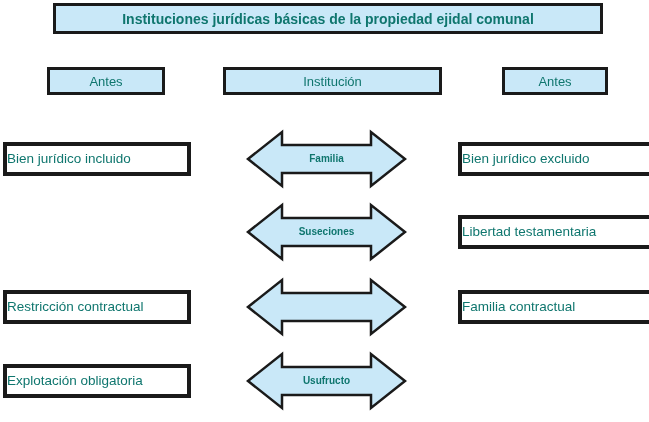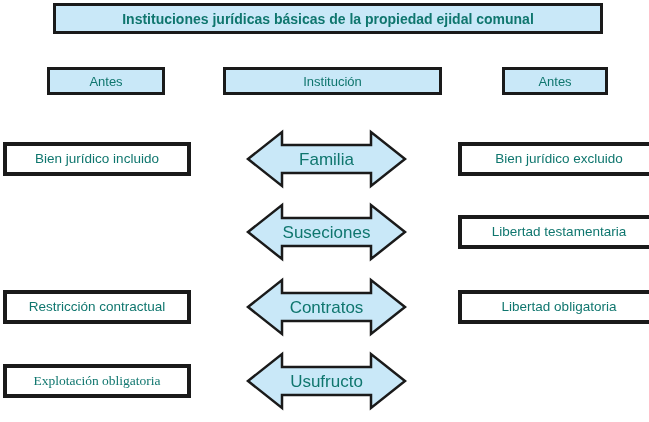--- a/index.html
+++ b/index.html
@@ -13,36 +13,36 @@
     display:flex; align-items:center; justify-content:center;
     font-size:13px; line-height:1;
   }
   .title-box { left:53px; top:3px; width:550px; height:31px; font-weight:bold; font-size:14px; }
   .hdr-before { left:47px;  top:67px; width:118px; height:28px; }
   .hdr-inst   { left:223px; top:67px; width:219px; height:28px; }
   .hdr-after  { left:502px; top:67px; width:106px; height:28px; }
   .row-box {
     position:absolute; box-sizing:border-box; height:34px;
     background:#ffffff; border:4px solid #1a1a1a;
-    display:flex; align-items:center; justify-content:center;
+    display:flex; align-items:center; justify-content:flex-start;
     font-size:13.5px; line-height:1; white-space:nowrap;
   }
   .row-box.left  { left:3px;   width:188px; }
   .row-box.right { left:458px; width:202px; }
   .arrow-wrap { position:absolute; left:246px; width:161px; height:60px; }
   .arrow-wrap svg { position:absolute; left:0; top:0; width:161px; height:60px; display:block; }
   .arrow-label {
     position:absolute; left:20px; right:20px; top:0; bottom:0;
     display:flex; align-items:center; justify-content:center;
-    font-size:17px; line-height:1; white-space:nowrap;
+    font-size:10px; line-height:1; white-space:nowrap;font-weight:bold;
   }
   .r0-box { top:142px; } .r0-arrow { top:129px; }
   .r1-box { top:215px; } .r1-arrow { top:202px; }
   .r2-box { top:290px; } .r2-arrow { top:277px; }
-  .r3-box { top:364px;font-family:Liberation Serif, serif; } .r3-arrow { top:351px; }
+  .r3-box { top:364px; } .r3-arrow { top:351px; }
 </style>
 </head>
 <body>
 
 <div class="canvas">
 
   <div class="bluebox title-box">
     <span>Instituciones jurídicas básicas de la propiedad ejidal comunal</span>
   </div>
 
@@ -79,24 +79,23 @@
     <span>Libertad testamentaria</span>
   </div>
 
   <div class="row-box left r2-box">
     <span>Restricción contractual</span>
   </div>
   <div class="arrow-wrap r2-arrow">
     <svg viewBox="0 0 161 60">
       <polygon points="2,30 36,3 36,16 125,16 125,3 159,30 125,57 125,44 36,44 36,57" fill="#c9e8f8" stroke="#1a1a1a" stroke-width="2.5" stroke-linejoin="miter"></polygon>
     </svg>
-    <div class="arrow-label">Contratos</div>
   </div>
   <div class="row-box right r2-box">
-    <span>Libertad obligatoria</span>
+    <span>Familia contractual</span>
   </div>
 
   <div class="row-box left r3-box">
     <span>Explotación obligatoria</span>
   </div>
   <div class="arrow-wrap r3-arrow">
     <svg viewBox="0 0 161 60">
       <polygon points="2,30 36,3 36,16 125,16 125,3 159,30 125,57 125,44 36,44 36,57" fill="#c9e8f8" stroke="#1a1a1a" stroke-width="2.5" stroke-linejoin="miter"></polygon>
     </svg>
     <div class="arrow-label">Usufructo</div>

